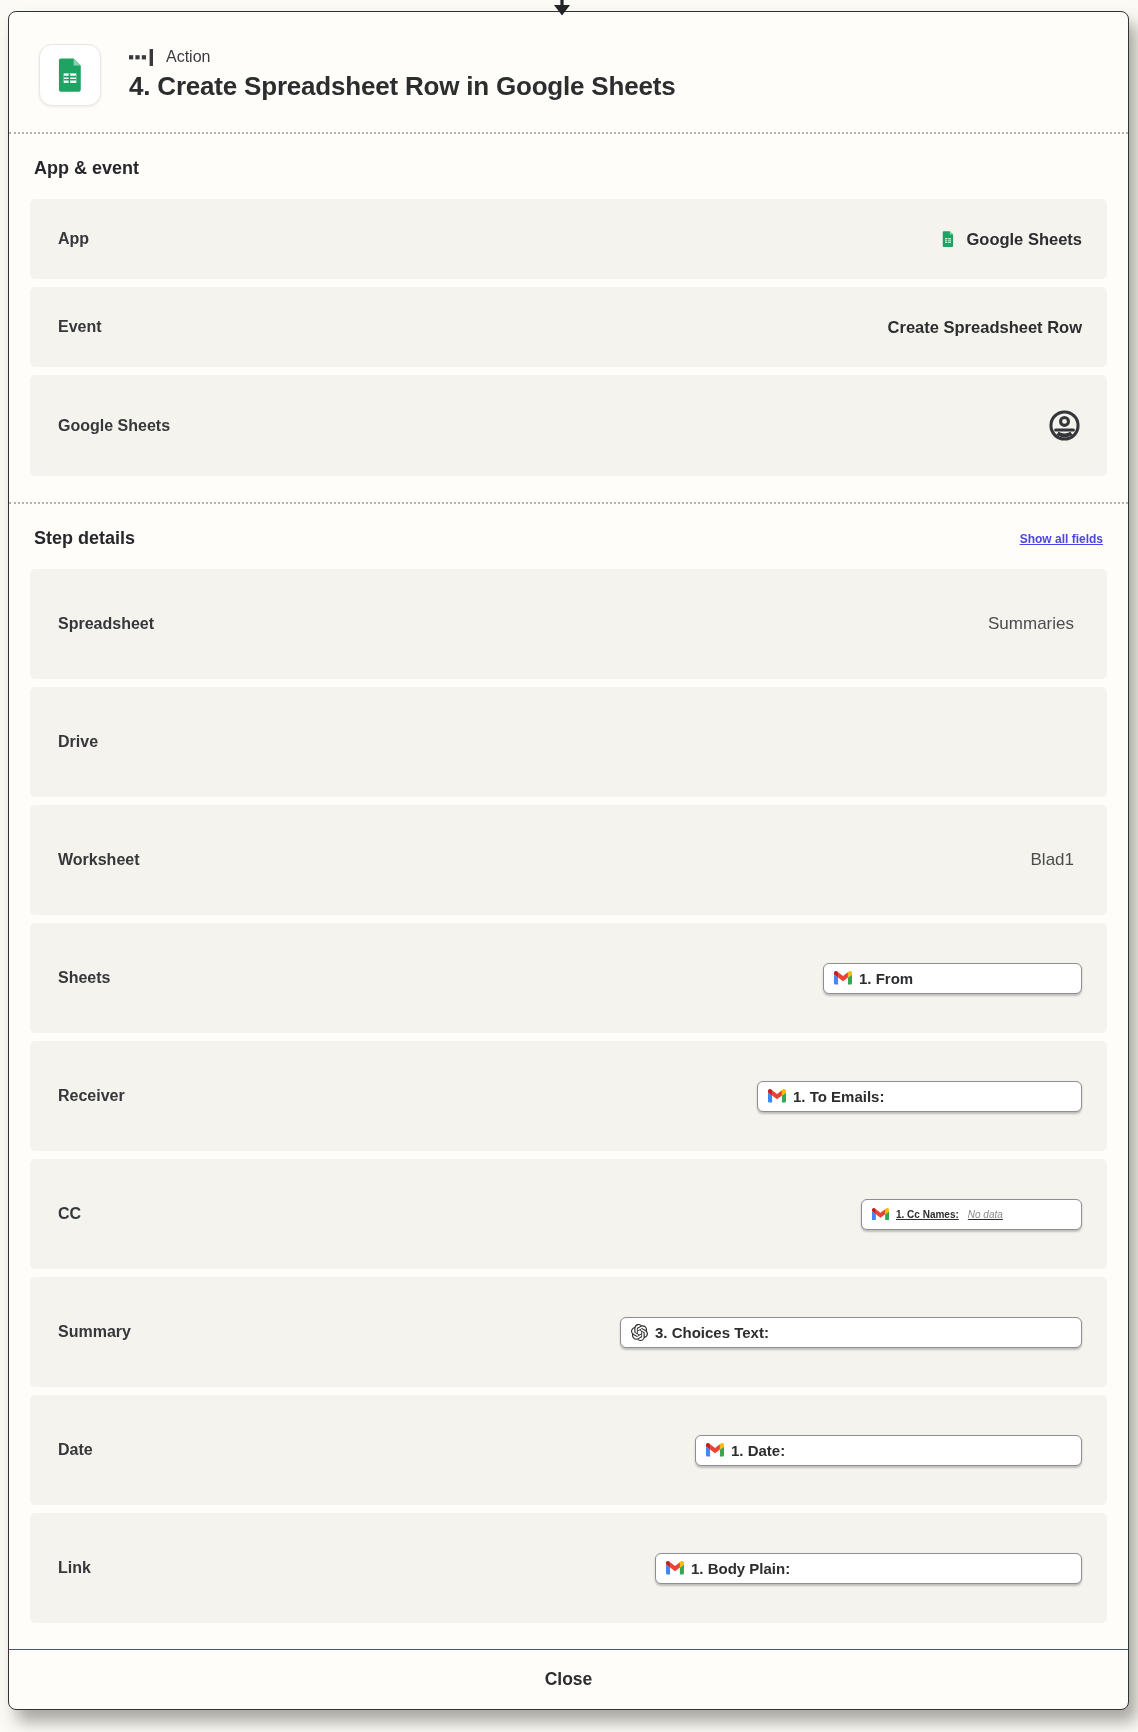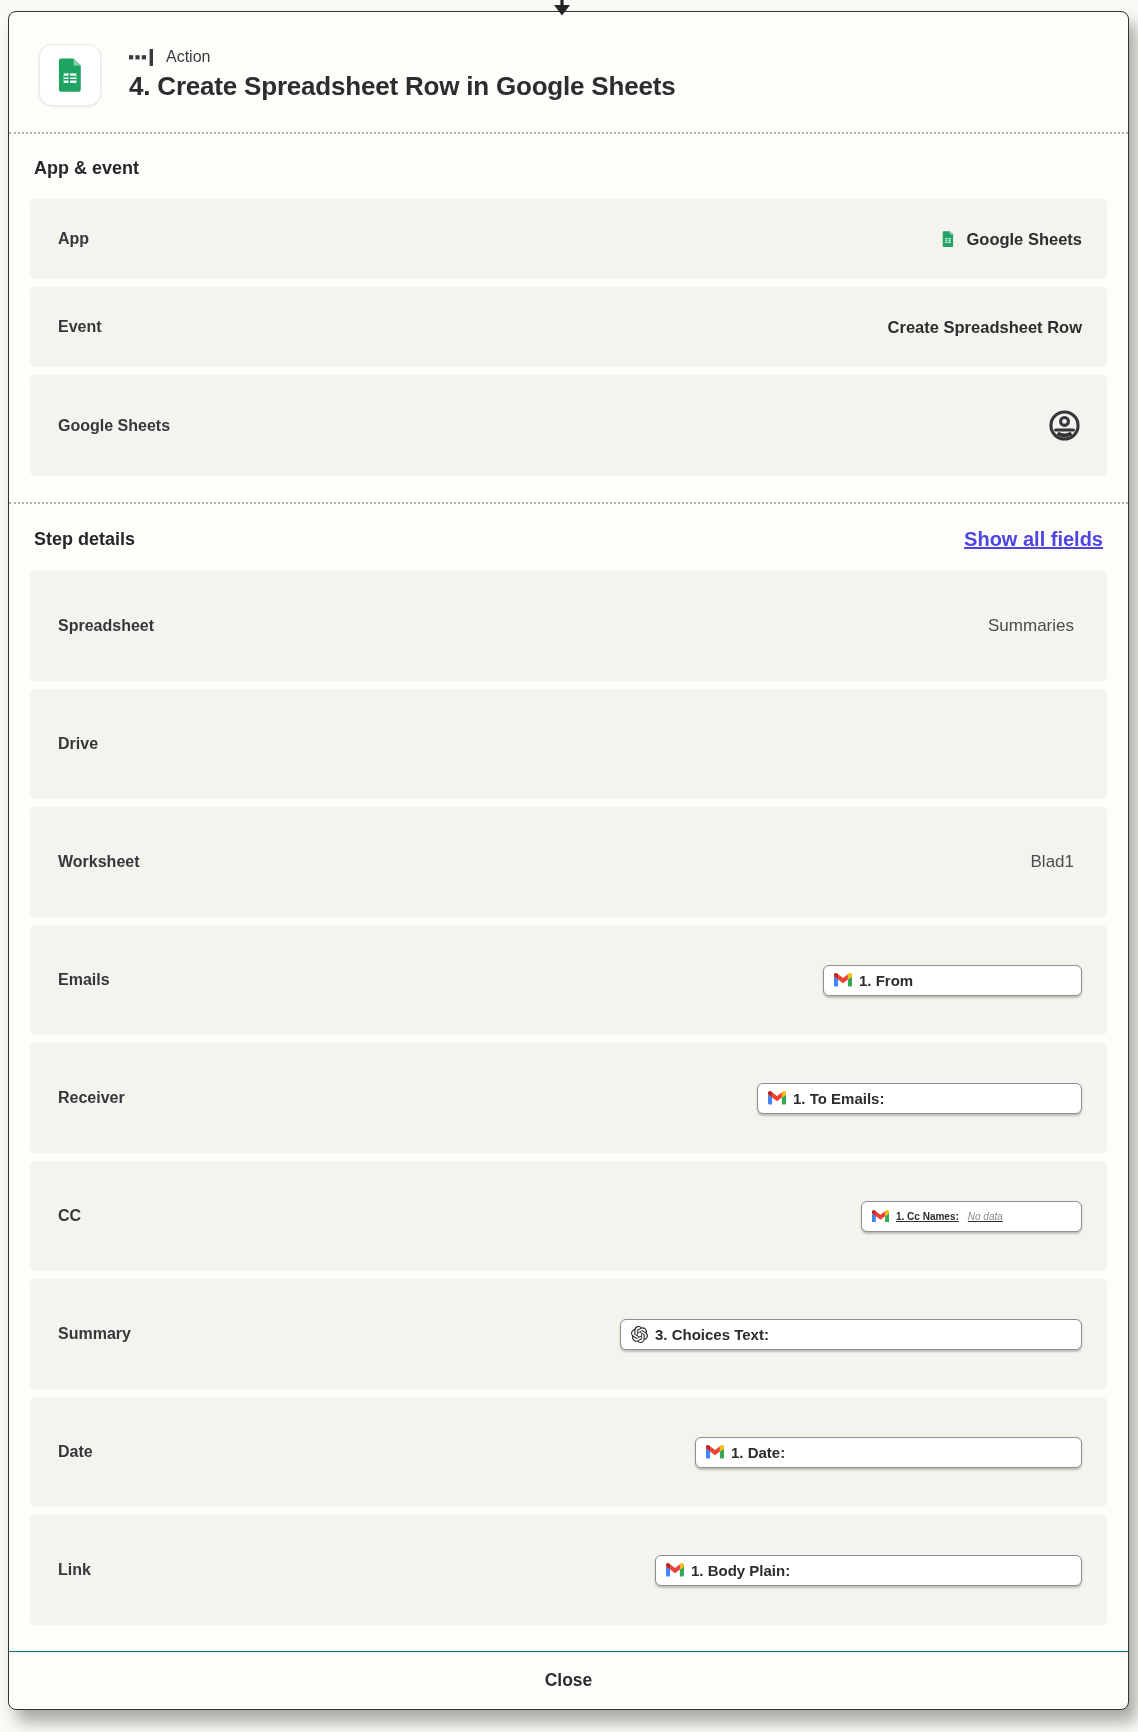--- a/index.html
+++ b/index.html
@@ -29,21 +29,21 @@
     display:flex; align-items:center; justify-content:center; margin-right:28px;
   }
   .hdr-text { display:flex; flex-direction:column; gap:5px; }
   .kind-line { display:flex; align-items:center; gap:10px; }
   .kind-label { font-size:16px; color:#3a3b3e; }
   .title { font-size:26px; font-weight:700; color:#2c2d2f; letter-spacing:-0.2px; }
   
   .sec { border-top:2px dotted #b3b2ab; padding:24px 21px 26px 21px; }
   .sec-head-row { display:flex; align-items:center; justify-content:space-between; padding:0 4px; margin-bottom:20px; }
   .sec-heading { font-size:18px; font-weight:700; color:#26272a; }
-  .show-link { font-size:20px; font-weight:700; color:#4c45e4; text-decoration:underline; cursor:pointer; }
+  .show-link { font-size:12px; font-weight:700; color:#4c45e4; text-decoration:underline; cursor:pointer; }
   .row {
     background:#f4f3ee; border-radius:5px; margin-bottom:8px;
     display:flex; align-items:center; justify-content:space-between;
     padding:0 25px 0 28px; height:80px;
   }
   .row:last-child { margin-bottom:0; }
   .row.tall  { height:101px; }
   .sec2 .row { height:110px; }
   .rlabel { font-size:16px; font-weight:600; color:#36373a; }
   .rvalue-strong { display:flex; align-items:center; gap:9px; font-size:16.5px; font-weight:700; color:#2c2d2f; }
@@ -156,21 +156,21 @@
       <span class="rlabel">Drive</span>
       <span class="rvalue-plain"></span>
     </div>
 
     <div class="row">
       <span class="rlabel">Worksheet</span>
       <span class="rvalue-plain">Blad1</span>
     </div>
 
     <div class="row">
-      <span class="rlabel">Emails</span>
+      <span class="rlabel">Sheets</span>
       <span class="pill" style="width:259px">
         <span>
           <svg width="18" height="13.5" viewBox="52 42 88 66">
             <path fill="#4285f4" d="M58 108h14V74L52 59v43c0 3.32 2.69 6 6 6"></path>
             <path fill="#34a853" d="M120 108h14c3.32 0 6-2.69 6-6V59l-20 15"></path>
             <path fill="#fbbc04" d="M120 48v26l20-15v-8c0-7.42-8.47-11.65-14.4-7.2"></path>
             <path fill="#ea4335" d="M72 74V48l24 18 24-18v26L96 92"></path>
             <path fill="#c5221f" d="M52 51v8l20 15V48l-5.6-4.2c-5.94-4.45-14.4-.22-14.4 7.2"></path>
           </svg>
         </span>

